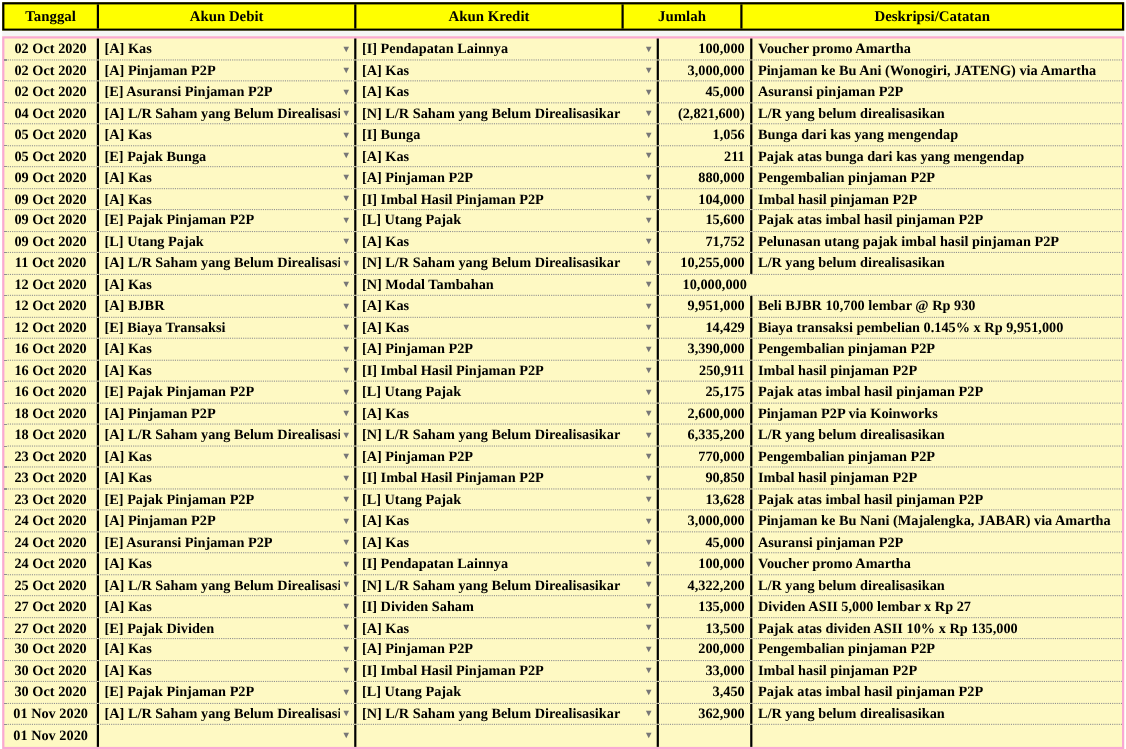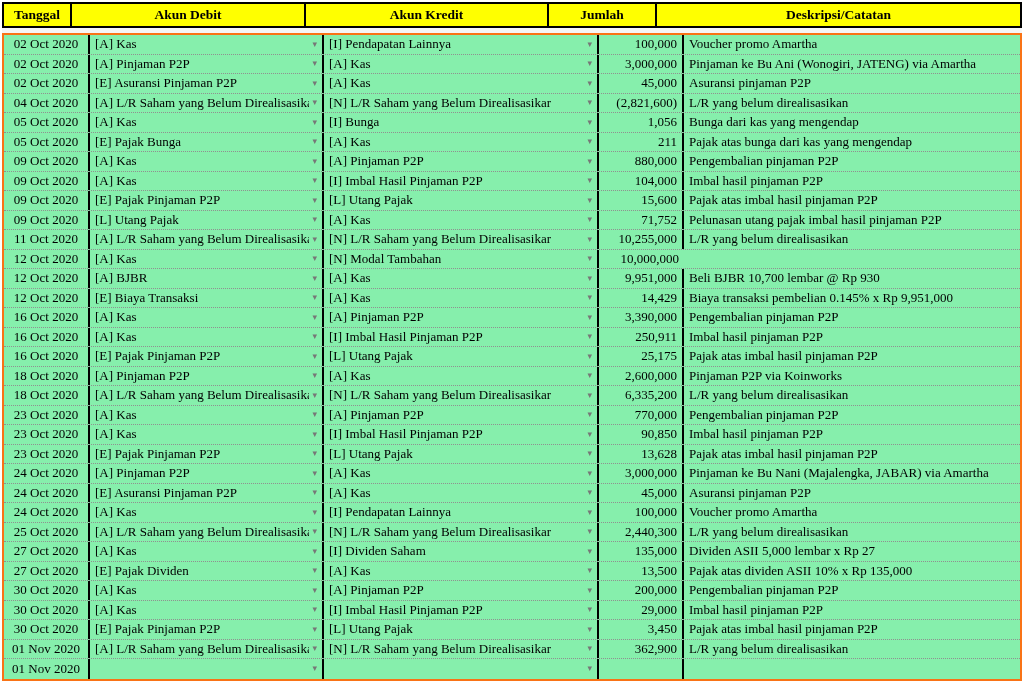--- a/index.html
+++ b/index.html
@@ -23,23 +23,24 @@
     display:flex;align-items:center;justify-content:center;
     font-weight:bold;font-size:13.5px;
     border-right:2px solid #000;
     white-space:nowrap;overflow:hidden;
   }
   .th:last-child{border-right:none;}
   
   .pane-gap{height:5px;background:#f5f5f5;}
   
   .tbody{
-    border:2px solid #f97316;
+    border:2px solid #f9a8d4;
     box-sizing:border-box;
-    background:#86efac;
+    background:#fef9c3;
+    font-weight:bold;
   }
   .tr{
     display:flex;
     height:19.5px;
     box-sizing:border-box;
     border-bottom:1px dotted #909090;
   }
   .tr:last-child{border-bottom:none;}
   .td{
     box-sizing:border-box;
@@ -47,21 +48,21 @@
     display:flex;align-items:center;
     font-size:13px;
     overflow:hidden;white-space:nowrap;
   }
   .td:last-child{border-right:none;}
   .c-date  {width:86px;justify-content:center;}
   .c-debit {width:234px;padding-left:5px;justify-content:space-between;}
   .c-kredit{width:275px;padding-left:5px;justify-content:space-between;}
   .c-jumlah{width:85px;justify-content:flex-end;padding-right:5px;}
   .c-desk  {flex:1;padding-left:5px;}
-  .h-date  {width:68px;}
+  .h-date  {width:86px;}
   .h-debit {width:234px;}
   .h-kredit{width:243px;}
   .h-jumlah{width:108px;}
   .h-desk  {flex:1;}
   .celltext{overflow:hidden;white-space:nowrap;flex:1 1 auto;}
   .arrow{
     color:#777;
     font-size:9px;
     line-height:1;
     margin:0 5px 0 3px;
@@ -436,21 +437,21 @@
   <div class="tr">
     <div class="td c-date">25 Oct 2020</div>
     <div class="td c-debit">
       <span class="celltext">[A] L/R Saham yang Belum Direalisasikar</span>
       <span class="arrow">▾</span>
     </div>
     <div class="td c-kredit">
       <span class="celltext">[N] L/R Saham yang Belum Direalisasikar</span>
       <span class="arrow">▾</span>
     </div>
-    <div class="td c-jumlah">2,440,300</div>
+    <div class="td c-jumlah">4,322,200</div>
     <div class="td c-desk">L/R yang belum direalisasikan</div>
   </div>
 
   <div class="tr">
     <div class="td c-date">27 Oct 2020</div>
     <div class="td c-debit">
       <span class="celltext">[A] Kas</span>
       <span class="arrow">▾</span>
     </div>
     <div class="td c-kredit">
@@ -492,21 +493,21 @@
   <div class="tr">
     <div class="td c-date">30 Oct 2020</div>
     <div class="td c-debit">
       <span class="celltext">[A] Kas</span>
       <span class="arrow">▾</span>
     </div>
     <div class="td c-kredit">
       <span class="celltext">[I] Imbal Hasil Pinjaman P2P</span>
       <span class="arrow">▾</span>
     </div>
-    <div class="td c-jumlah">29,000</div>
+    <div class="td c-jumlah">33,000</div>
     <div class="td c-desk">Imbal hasil pinjaman P2P</div>
   </div>
 
   <div class="tr">
     <div class="td c-date">30 Oct 2020</div>
     <div class="td c-debit">
       <span class="celltext">[E] Pajak Pinjaman P2P</span>
       <span class="arrow">▾</span>
     </div>
     <div class="td c-kredit">

